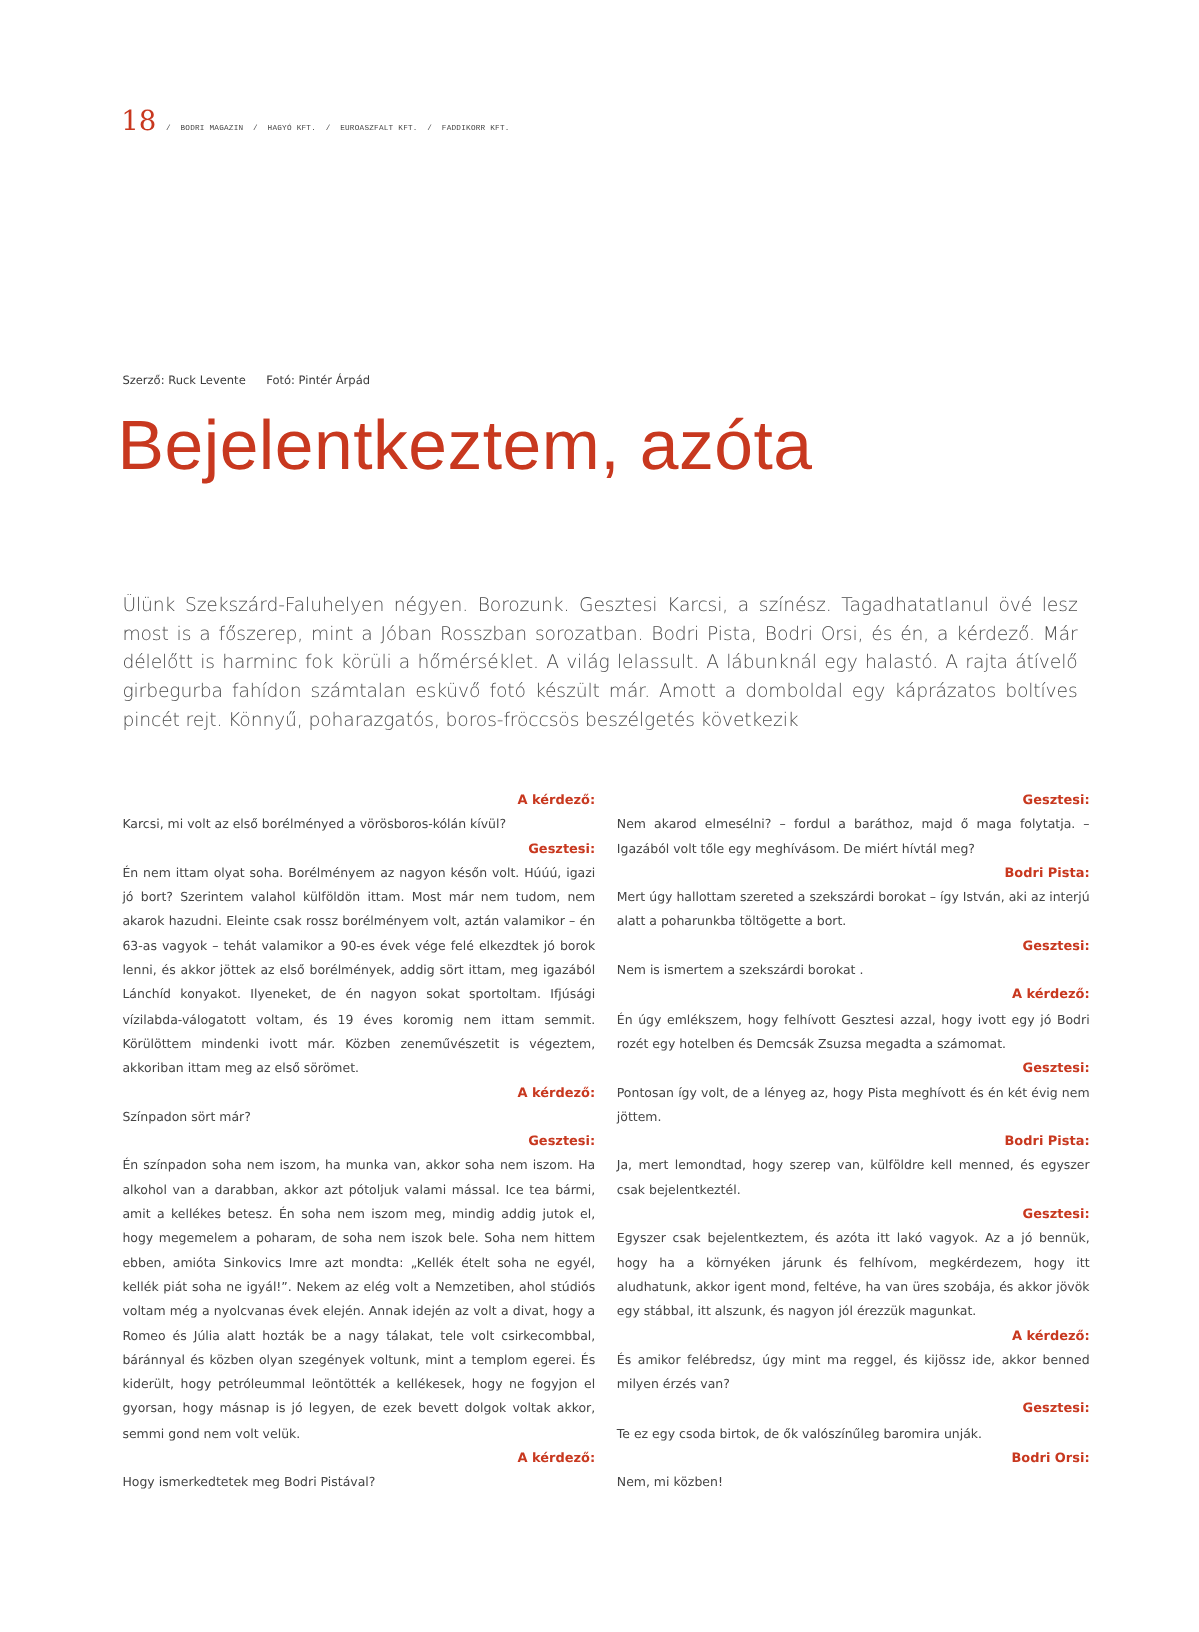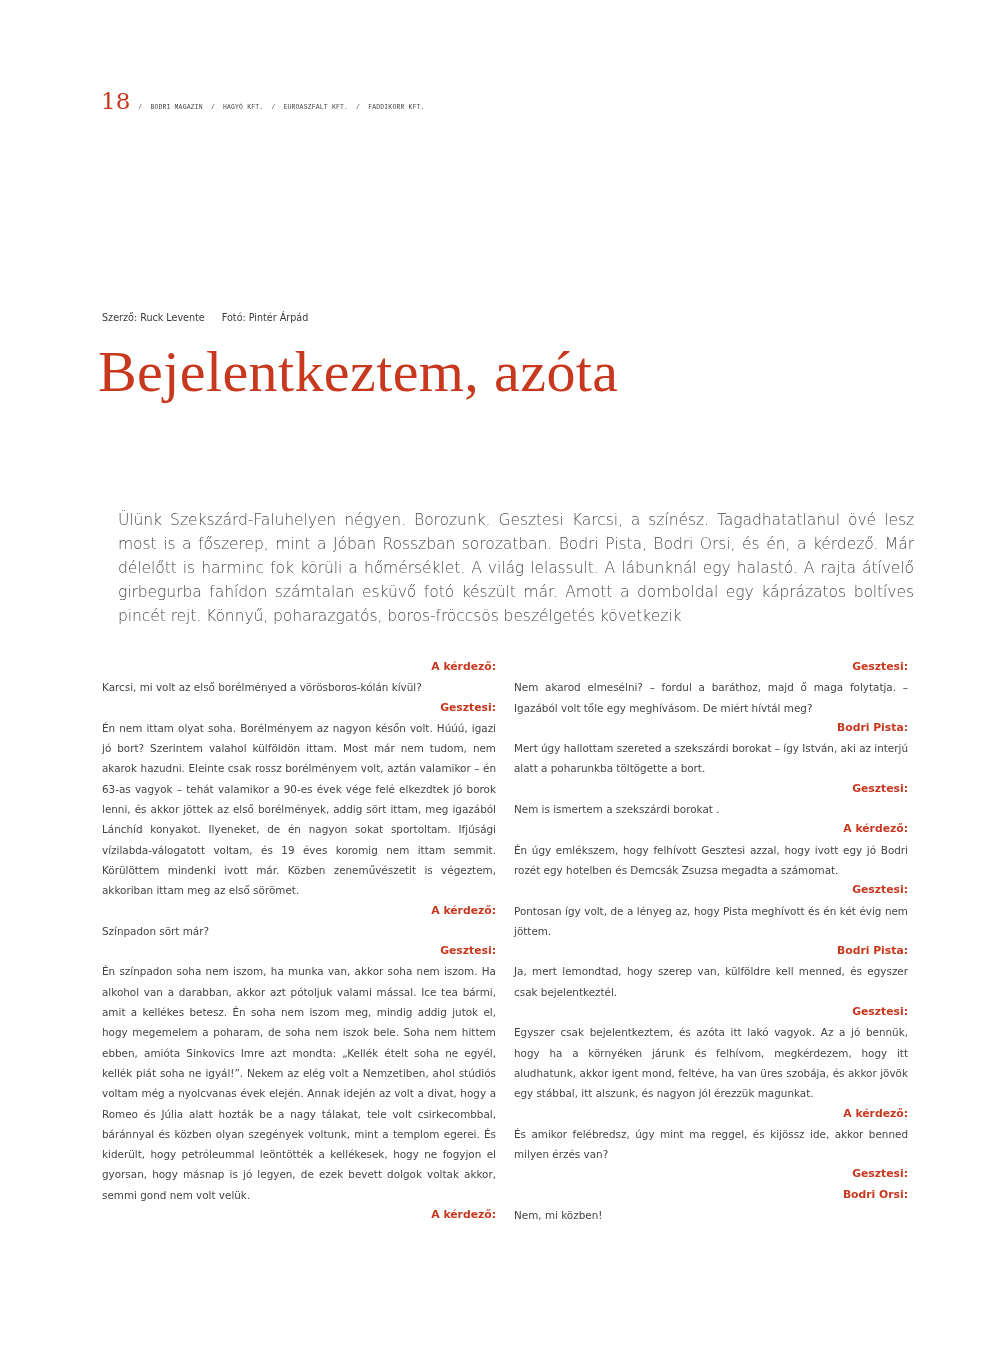--- a/index.html
+++ b/index.html
@@ -4,23 +4,23 @@
 <style>
   html, body { margin: 0; padding: 0; background: #ffffff; }
   body { width: 999px; height: 1360px; position: relative; overflow: hidden;
          font-family: "DejaVu Sans", sans-serif; color: #4a4a4a; }
   .header { position: absolute; left: 101px; top: 88px; display: flex; align-items: baseline; }
   .page-num { font-family: "DejaVu Serif", serif; color: #c8381f; font-size: 23px; font-weight: 300; margin-right: 4px; }
   .crumbs { font-family: Liberation Mono, monospace; font-size: 6.4px; color: #444; letter-spacing: 0.2px; text-align: center; }
   .crumbs .sep { margin: 0 4px; }
   .credits { position: absolute; left: 102px; top: 312px; font-family: "DejaVu Sans", sans-serif; font-size: 9.6px; color: #3a3a3a; }
   .credits span { margin-right: 14px; }
-  .title { position: absolute; left: 98px; top: 334px; margin: 0; font-family: Liberation Serif, serif;
+  .title { position: absolute; left: 98px; top: 334px; margin: 0; font-family: Liberation Sans, sans-serif;
            font-weight: 300; color: #c8381f; font-size: 58px; line-height: 76px; letter-spacing: 0.4px; }
-  .lead { position: absolute; left: 102px; top: 492px; width: 796px; margin: 16px; font-size: 15.6px;
+  .lead { position: absolute; left: 102px; top: 492px; width: 796px; margin: 0; font-size: 15.6px;
           line-height: 24px; color: #4b4b4b; text-align: justify; font-weight: 300; letter-spacing: -0.1px; }
   .col { position: absolute; top: 657px; width: 394px; font-size: 10.4px; line-height: 20.3px; color: #444; }
   .col.left { left: 102px; }
   .col.right { left: 514px; }
   .speaker { color: #c8381f; font-weight: bold; font-size: 10.8px; text-align: right; }
   .para { text-align: justify; margin: 0; }
 </style>
 </head>
 <body>
 
@@ -52,34 +52,36 @@
 <div class="col left" id="col-left">
     <div class="speaker">A kérdező:</div>
     <p class="para">Karcsi, mi volt az első borélményed a vörösboros-kólán kívül?</p>
     <div class="speaker">Gesztesi:</div>
     <p class="para">Én nem ittam olyat soha. Borélményem az nagyon későn volt. Húúú, igazi jó bort? Szerintem valahol külföldön ittam. Most már nem tudom, nem akarok hazudni. Eleinte csak rossz borélményem volt, aztán valamikor – én 63-as vagyok – tehát valamikor a 90-es évek vége felé elkezdtek jó borok lenni, és akkor jöttek az első borélmények, addig sört ittam, meg igazából Lánchíd konyakot. Ilyeneket, de én nagyon sokat sportoltam. Ifjúsági vízilabda-válogatott voltam, és 19 éves koromig nem ittam semmit. Körülöttem mindenki ivott már. Közben zeneművészetit is végeztem, akkoriban ittam meg az első sörömet.</p>
     <div class="speaker">A kérdező:</div>
     <p class="para">Színpadon sört már?</p>
     <div class="speaker">Gesztesi:</div>
     <p class="para">Én színpadon soha nem iszom, ha munka van, akkor soha nem iszom. Ha alkohol van a darabban, akkor azt pótoljuk valami mással. Ice tea bármi, amit a kellékes betesz. Én soha nem iszom meg, mindig addig jutok el, hogy megemelem a poharam, de soha nem iszok bele. Soha nem hittem ebben, amióta Sinkovics Imre azt mondta: „Kellék ételt soha ne egyél, kellék piát soha ne igyál!”. Nekem az elég volt a Nemzetiben, ahol stúdiós voltam még a nyolcvanas évek elején. Annak idején az volt a divat, hogy a Romeo és Júlia alatt hozták be a nagy tálakat, tele volt csirkecombbal, báránnyal és közben olyan szegények voltunk, mint a templom egerei. És kiderült, hogy petróleummal leöntötték a kellékesek, hogy ne fogyjon el gyorsan, hogy másnap is jó legyen, de ezek bevett dolgok voltak akkor, semmi gond nem volt velük.</p>
     <div class="speaker">A kérdező:</div>
+    <p class="para">Hogy ismerkedtetek meg Bodri Pistával?</p>
   </div>
 <div class="col right" id="col-right">
     <div class="speaker">Gesztesi:</div>
     <p class="para">Nem akarod elmesélni? – fordul a baráthoz, majd ő maga folytatja. – Igazából volt tőle egy meghívásom. De miért hívtál meg?</p>
     <div class="speaker">Bodri Pista:</div>
     <p class="para">Mert úgy hallottam szereted a szekszárdi borokat – így István, aki az interjú alatt a poharunkba töltögette a bort.</p>
     <div class="speaker">Gesztesi:</div>
     <p class="para">Nem is ismertem a szekszárdi borokat .</p>
     <div class="speaker">A kérdező:</div>
     <p class="para">Én úgy emlékszem, hogy felhívott Gesztesi azzal, hogy ivott egy jó Bodri rozét egy hotelben és Demcsák Zsuzsa megadta a számomat.</p>
     <div class="speaker">Gesztesi:</div>
     <p class="para">Pontosan így volt, de a lényeg az, hogy Pista meghívott és én két évig nem jöttem.</p>
     <div class="speaker">Bodri Pista:</div>
     <p class="para">Ja, mert lemondtad, hogy szerep van, külföldre kell menned, és egyszer csak bejelentkeztél.</p>
     <div class="speaker">Gesztesi:</div>
     <p class="para">Egyszer csak bejelentkeztem, és azóta itt lakó vagyok. Az a jó bennük, hogy ha a környéken járunk és felhívom, megkérdezem, hogy itt aludhatunk, akkor igent mond, feltéve, ha van üres szobája, és akkor jövök egy stábbal, itt alszunk, és nagyon jól érezzük magunkat.</p>
     <div class="speaker">A kérdező:</div>
     <p class="para">És amikor felébredsz, úgy mint ma reggel, és kijössz ide, akkor benned milyen érzés van?</p>
     <div class="speaker">Gesztesi:</div>
+    <p class="para">Te ez egy csoda birtok, de ők valószínűleg baromira unják.</p>
     <div class="speaker">Bodri Orsi:</div>
     <p class="para">Nem, mi közben!</p>
   </div>
 
 </body></html>

